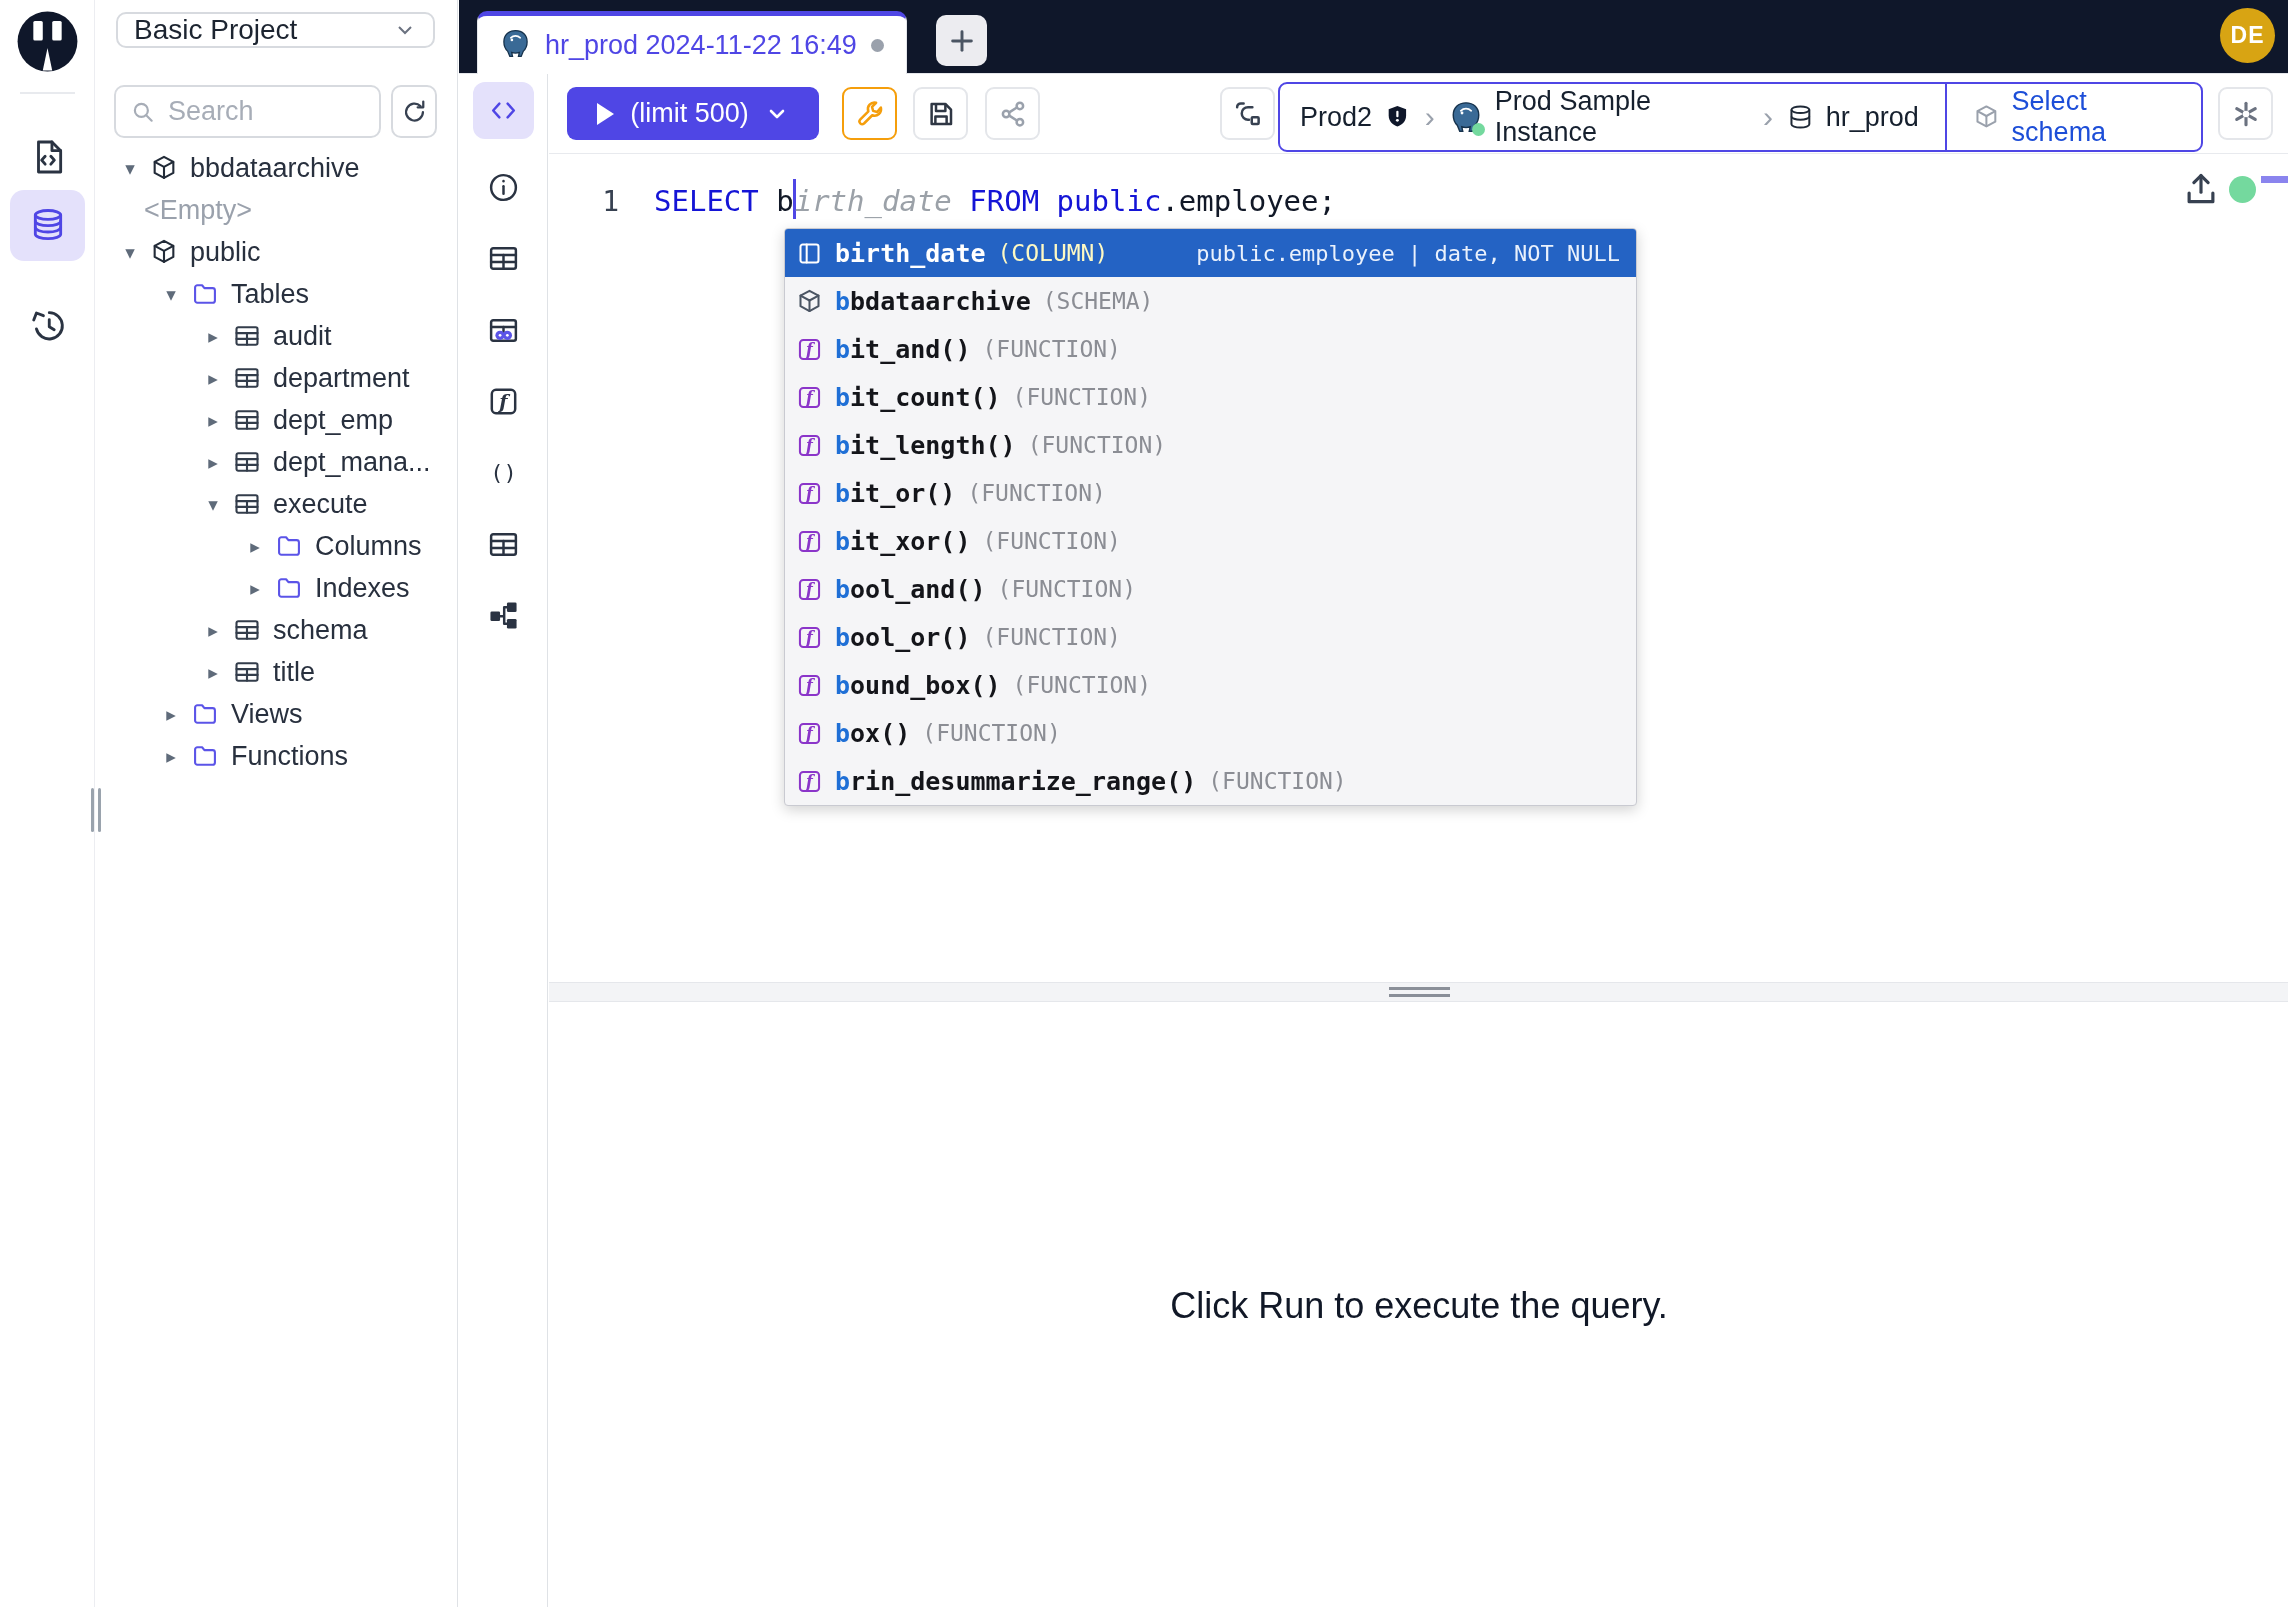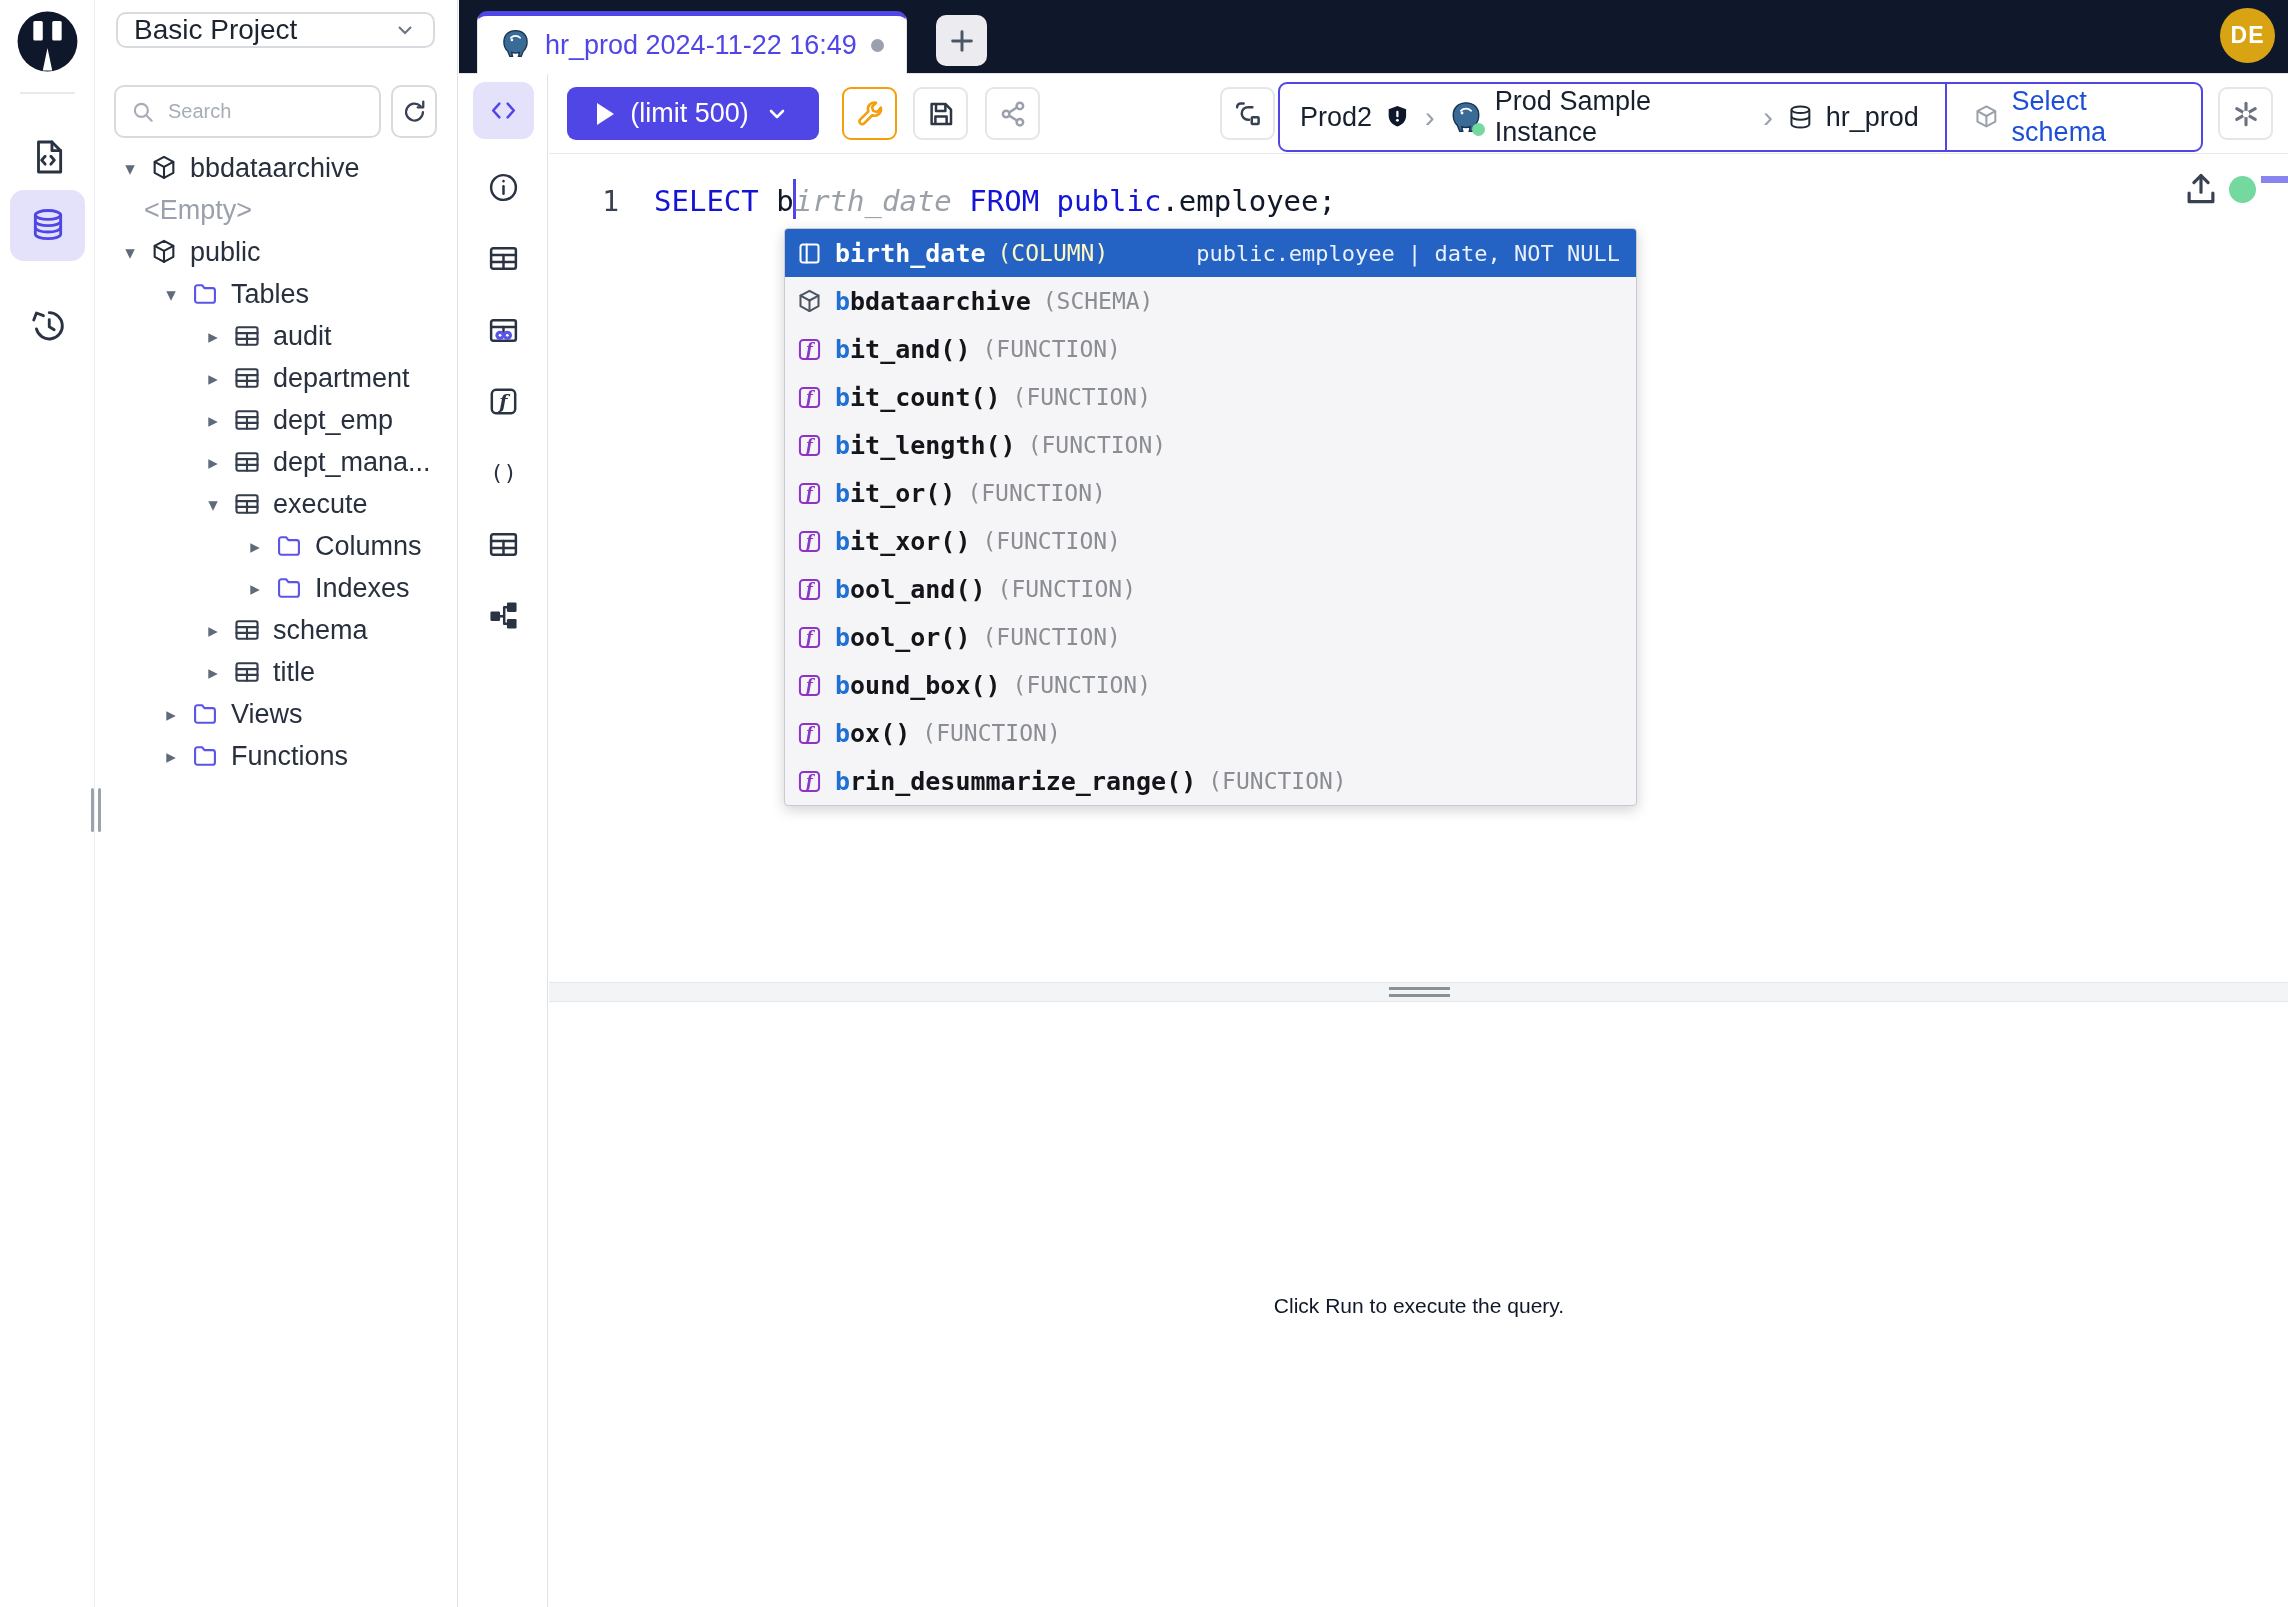--- a/index.html
+++ b/index.html
@@ -29,21 +29,21 @@
   .rail-item .ic{width:38px;height:38px}
   .rail-item.active{background:var(--accent-soft);color:var(--accent)}
 
   
   .sidebar{position:absolute;left:96px;top:0;width:362px;height:100%;background:#fff;border-right:1px solid #dfe2e6}
   .proj{position:absolute;left:20px;top:12px;width:319px;height:36px;border:2px solid #d7dadf;border-radius:10px;
         display:flex;align-items:center;padding:0 16px;font-size:28px;color:#1c2430;background:#fff}
   .proj .sp{flex:1}
   .searchrow{position:absolute;left:0;top:85px;width:100%;height:53px}
   .search{position:absolute;left:18px;top:0;width:267px;height:53px;border:2px solid #d7dadf;border-radius:10px;
-          display:flex;align-items:center;gap:12px;padding:0 14px;color:#a7adb7;font-size:20px;background:#fff}
+          display:flex;align-items:center;gap:12px;padding:0 14px;color:#a7adb7;font-size:27px;background:#fff}
   .refresh{position:absolute;left:295px;top:0;width:46px;height:53px;border:2px solid #d7dadf;border-radius:10px;
            background:#fff;display:flex;align-items:center;justify-content:center;color:#374151}
   #tree{position:absolute;left:0;top:147px;width:100%}
   .trow{height:42px;display:flex;align-items:center;font-size:27px;color:#28303e;white-space:nowrap}
   .trow .caret{width:24px;font-size:19px;color:#5f6b7a;text-align:center;flex:none;margin-right:8px}
   .trow .ticon{width:28px;height:28px;flex:none;margin-right:12px}
   .trow .muted{color:#9aa1ac}
   .ticon.folder{color:#5b54e8}
   .ticon.cube{color:#222b38}
   .ticon.table{color:#333d4b}
@@ -117,21 +117,21 @@
   .sic.col{color:#fff}
   .sic.cube{color:#4b5563}
   .sic.fn{color:var(--fn-purple)}
 
   
   .divider{position:absolute;left:549px;top:982px;right:0;height:20px;background:#f3f4f6;
            border-top:1px solid #e5e7eb;border-bottom:1px solid #e5e7eb;display:flex;align-items:center;justify-content:center}
   .grip{width:61px;height:10px;border-top:3px solid #8a8f98;border-bottom:3px solid #8a8f98}
   .results{position:absolute;left:549px;top:1003px;right:0;bottom:0;background:#fff;
            display:flex;align-items:center;justify-content:center}
-  .results span{font-size:21px;color:#111827}
+  .results span{font-size:36px;color:#111827}
 
   .ic{display:block}
 </style>
 </head>
 <body>
 
 <div id="app">
 
   <aside class="rail">
     <div class="logo">

